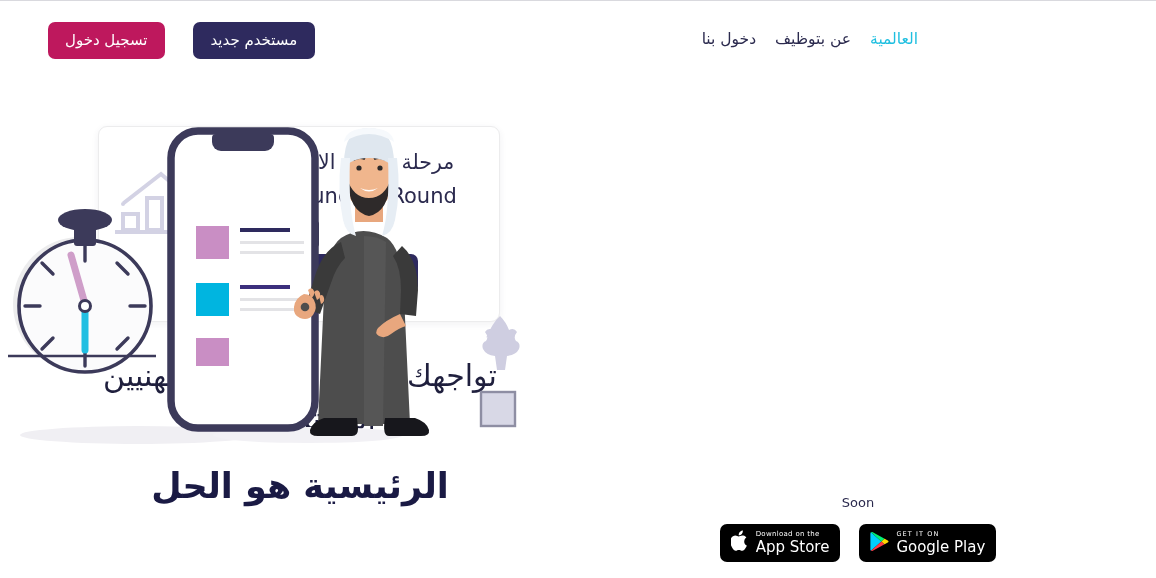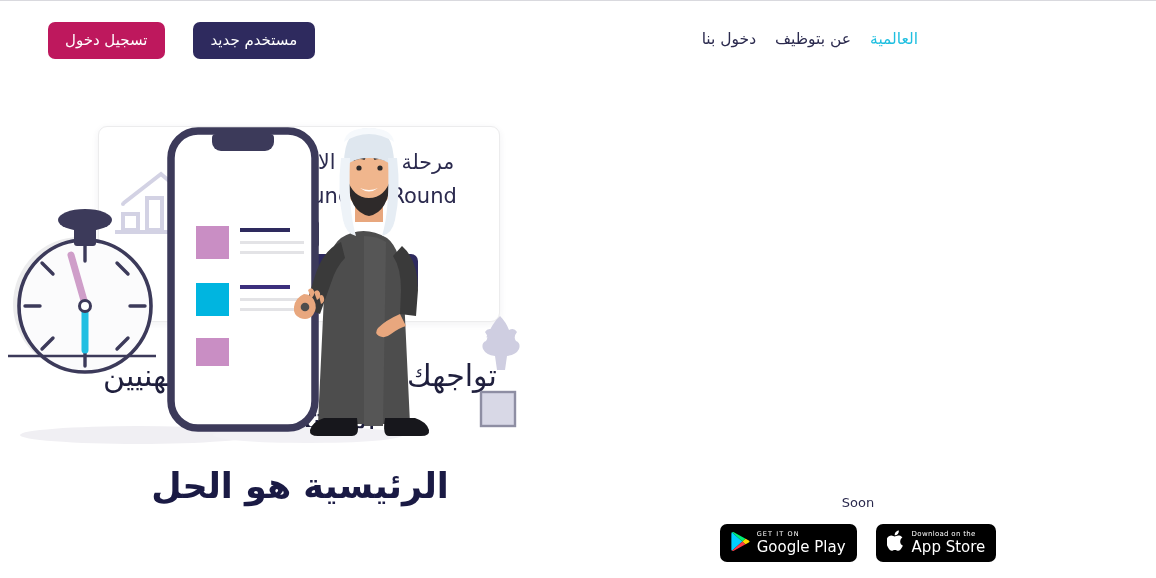--- a/index.html
+++ b/index.html
@@ -353,43 +353,43 @@
         <path d="M478 220 q7 -16 14 -22 q6 6 9 14 q5 -3 8 2 q-4 5 -1 9 q5 2 3 8 q-3 6 -12 7 l-2 14 h-8 l-2 -14 q-9 -1 -12 -7 q-2 -6 3 -8 q3 -4 -1 -9 q3 -5 8 -2 z" fill="#cfcee1"></path>
         <rect x="473" y="274" width="34" height="34" fill="#d8d8e6" stroke="#8e8ea3" stroke-width="2.4"></rect>
       </g>
     </svg>
   </div>
 
   <div class="store-block">
     <div class="soon-label">Soon</div>
     <div class="badges">
 
+      <div class="badge">
+        <span>
+          <svg width="18" height="22" viewBox="0 0 18 22">
+            <path d="M13.2 11.4c0-2.6 2.1-3.8 2.2-3.9-1.2-1.8-3.1-2-3.8-2-1.6-.2-3.1.9-3.9.9-.8 0-2-.9-3.3-.9-1.7 0-3.3 1-4.2 2.5-1.8 3.1-.5 7.7 1.3 10.2.9 1.2 1.9 2.6 3.2 2.6 1.3-.1 1.8-.8 3.3-.8 1.5 0 2 .8 3.3.8 1.4 0 2.2-1.3 3.1-2.5 1-1.4 1.4-2.8 1.4-2.9-.1 0-2.6-1-2.6-4zM10.8 3.9c.7-.9 1.2-2.1 1-3.3-1 0-2.3.7-3 1.5-.6.8-1.2 2-1.1 3.2 1.1.1 2.3-.6 3.1-1.4z" fill="#ffffff"></path>
+          </svg>
+        </span>
+        <span class="badge-txt">
+          <span class="badge-small">Download on the</span>
+          <span class="badge-big">App Store</span>
+        </span>
+      </div>
+
       <div class="badge badge-gp">
         <span>
           <svg width="19" height="21" viewBox="0 0 19 21">
             <path d="M1 1.2 L11.4 10.5 L1 19.8 C0.6 19.5 0.4 19 0.4 18.3 V2.7 C0.4 2 0.6 1.5 1 1.2z" fill="#00d0ff"></path>
             <path d="M1 1.2 C1.4 0.8 2.1 0.8 2.8 1.2 L14.6 7.8 L11.4 10.5 z" fill="#00f076"></path>
             <path d="M11.4 10.5 L14.6 13.2 L2.8 19.8 C2.1 20.2 1.4 20.2 1 19.8 z" fill="#ff3a44"></path>
             <path d="M14.6 7.8 L17.8 9.6 C18.8 10.1 18.8 10.9 17.8 11.4 L14.6 13.2 L11.4 10.5 z" fill="#ffd900"></path>
           </svg>
         </span>
         <span class="badge-txt">
           <span class="badge-small">GET IT ON</span>
           <span class="badge-big">Google Play</span>
         </span>
       </div>
 
-      <div class="badge">
-        <span>
-          <svg width="18" height="22" viewBox="0 0 18 22">
-            <path d="M13.2 11.4c0-2.6 2.1-3.8 2.2-3.9-1.2-1.8-3.1-2-3.8-2-1.6-.2-3.1.9-3.9.9-.8 0-2-.9-3.3-.9-1.7 0-3.3 1-4.2 2.5-1.8 3.1-.5 7.7 1.3 10.2.9 1.2 1.9 2.6 3.2 2.6 1.3-.1 1.8-.8 3.3-.8 1.5 0 2 .8 3.3.8 1.4 0 2.2-1.3 3.1-2.5 1-1.4 1.4-2.8 1.4-2.9-.1 0-2.6-1-2.6-4zM10.8 3.9c.7-.9 1.2-2.1 1-3.3-1 0-2.3.7-3 1.5-.6.8-1.2 2-1.1 3.2 1.1.1 2.3-.6 3.1-1.4z" fill="#ffffff"></path>
-          </svg>
-        </span>
-        <span class="badge-txt">
-          <span class="badge-small">Download on the</span>
-          <span class="badge-big">App Store</span>
-        </span>
-      </div>
-
     </div>
   </div>
 
 </div>
 
 </body></html>

